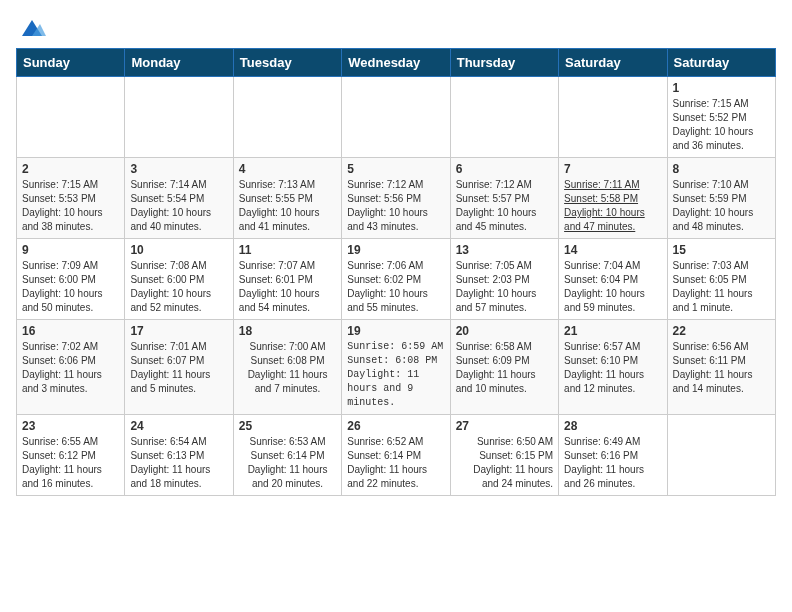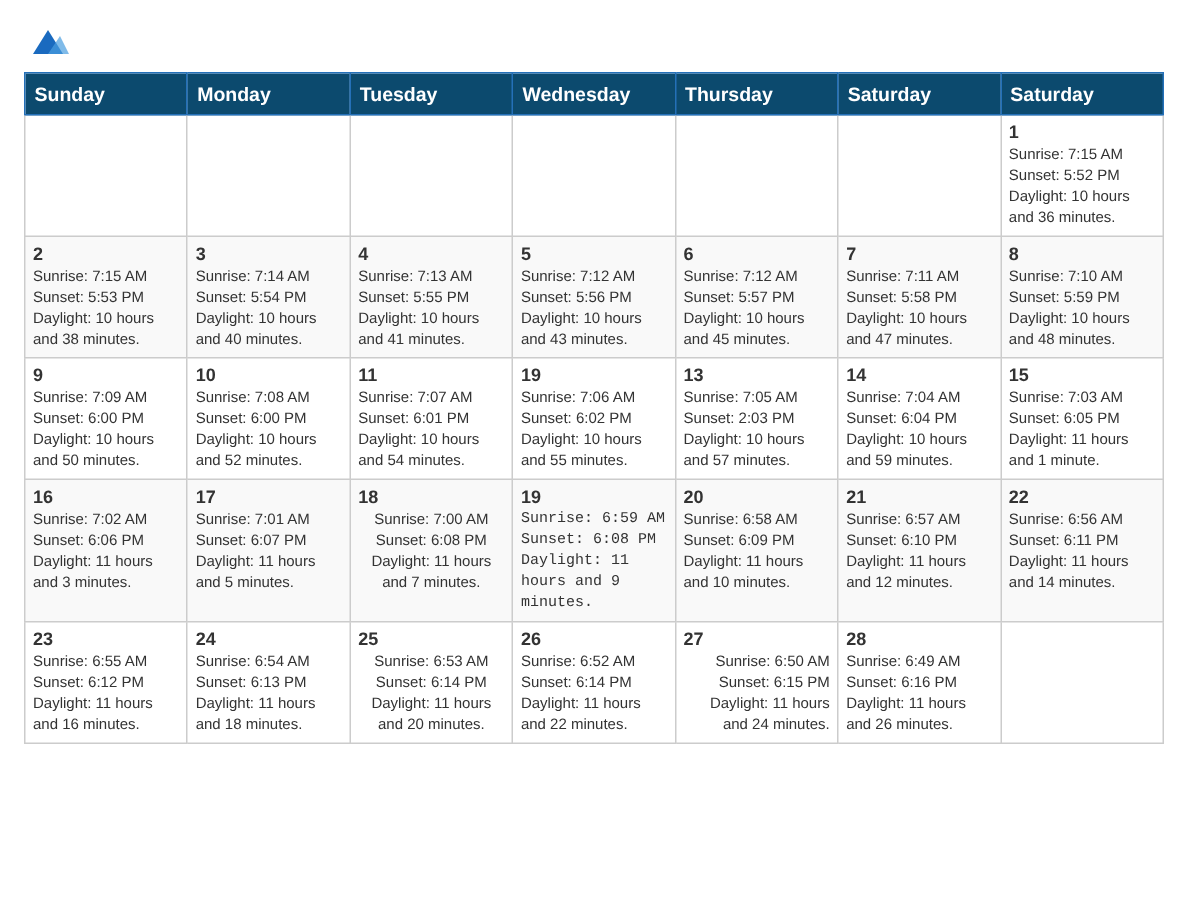--- a/index.html
+++ b/index.html
@@ -168,21 +168,21 @@
 Daylight: 10 hours and 43 minutes.</div>
         </td>
         <td>
           <span class="day-num">6</span>
           <div class="day-info" style="white-space: pre-line;">Sunrise: 7:12 AM
 Sunset: 5:57 PM
 Daylight: 10 hours and 45 minutes.</div>
         </td>
         <td>
           <span class="day-num">7</span>
-          <div class="day-info" style="white-space: pre-line;">Sunrise: 7:11 AM
+          <div class="day-info" style="white-space: pre-line; text-decoration: underline;">Sunrise: 7:11 AM
 Sunset: 5:58 PM
 Daylight: 10 hours and 47 minutes.</div>
         </td>
         <td>
           <span class="day-num">8</span>
           <div class="day-info" style="white-space: pre-line;">Sunrise: 7:10 AM
 Sunset: 5:59 PM
 Daylight: 10 hours and 48 minutes.</div>
         </td>
       </tr>

